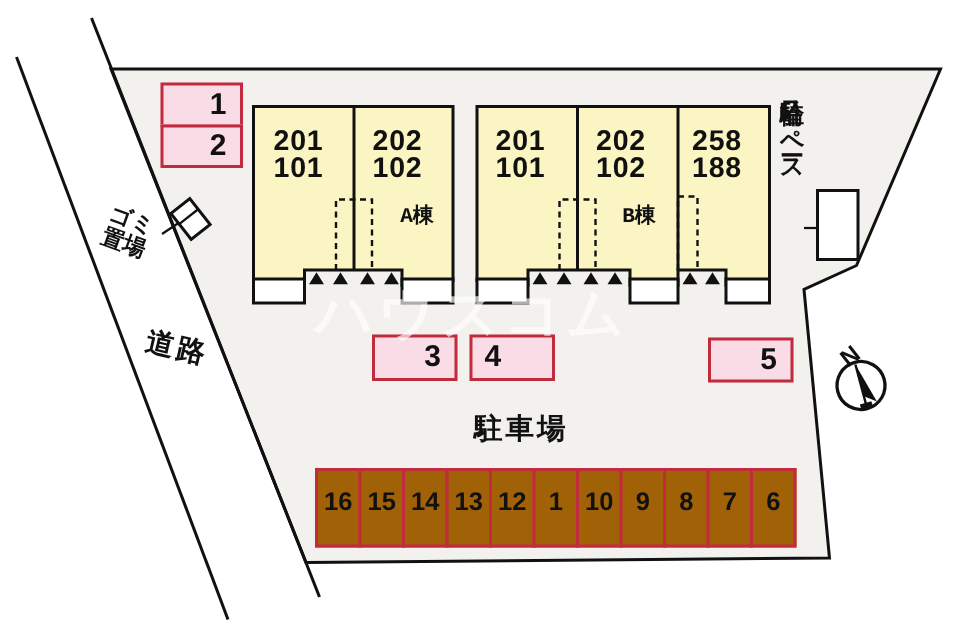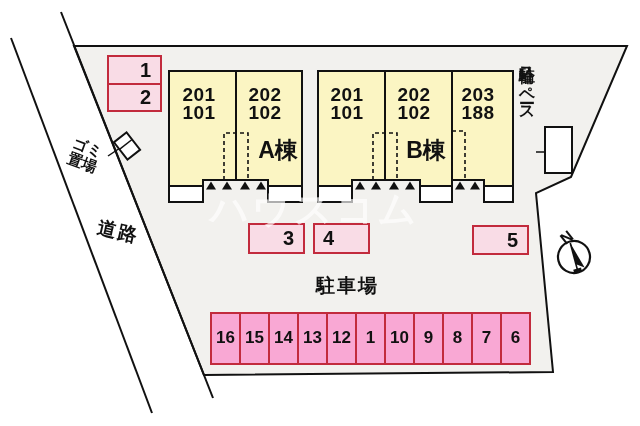--- a/index.html
+++ b/index.html
@@ -8,29 +8,29 @@
   #plan-svg{position:absolute;left:0;top:0;z-index:1;}
   .abs{position:absolute;z-index:3;}
   
   .pspace{position:absolute;z-index:2;box-sizing:border-box;background:#f9dce6;
           border:2px solid #c22b3d;font-size:20px;font-weight:600;
           display:flex;align-items:center;}
   .pspace.right{justify-content:flex-end;padding-right:9px;}
   .pspace.left{justify-content:flex-start;padding-left:8px;}
   #bottom-row{position:absolute;left:210px;top:312px;width:321px;height:53px;
               display:flex;z-index:2;}
-  #bottom-row .cell{flex:1;box-sizing:border-box;background:#f9a8d4;border:2px solid #c22b3d;
-              margin-left:-2px;display:flex;align-items:center;justify-content:center;
-              font-size:17px;font-weight:600;padding-bottom:1px;}
+  #bottom-row .cell{flex:1;box-sizing:border-box;background:#a16207;border:2px solid #c22b3d;
+              margin-left:-2px;display:flex;align-items:flex-end;justify-content:center;
+              font-size:17px;font-weight:600;padding-bottom:18px;}
   #bottom-row .cell:first-child{margin-left:0;}
   
   .unit{position:absolute;z-index:3;width:56px;text-align:center;font-size:19px;
         line-height:17.5px;font-weight:700;letter-spacing:0.5px;}
   .unit span{display:block;}
-  .bname{position:absolute;z-index:3;width:56px;text-align:center;font-size:23px;font-weight:700;}
+  .bname{position:absolute;z-index:3;width:56px;text-align:center;font-size:14px;font-weight:700;font-family:Liberation Mono, monospace;}
   .jp-label{font-weight:700;}
   #bicycle-label{writing-mode:vertical-rl;text-orientation:upright;height:150px;
                  font-size:16px;letter-spacing:1px;}
   #road-label{transform:rotate(13deg);font-size:19px;letter-spacing:2px;}
   #garbage-label{transform:rotate(20deg);transform-origin:left top;font-size:15px;
                  line-height:16px;text-align:center;}
   #parkinglot-label{font-size:19px;letter-spacing:2px;text-align:right;}
   .watermark{position:absolute;z-index:10;font-size:38px;font-weight:700;letter-spacing:3px;
              color:rgba(255,255,255,0.66);pointer-events:none;white-space:nowrap;}
 </style>
@@ -164,21 +164,21 @@
   </div>
   <div class="unit" style="left:319px;top:86px;">
     <span>201</span>
     <span>101</span>
   </div>
   <div class="unit" style="left:386px;top:86px;">
     <span>202</span>
     <span>102</span>
   </div>
   <div class="unit" style="left:450px;top:86px;">
-    <span>203</span>
+    <span>258</span>
     <span>188</span>
   </div>
 
   <div class="bname" style="left:250px;top:135px;">A棟</div>
   <div class="bname" style="left:398px;top:135px;">B棟</div>
 
   <div class="abs jp-label" id="bicycle-label" style="left:516px;top:54px;">駐輪スペース</div>
   <div class="abs jp-label" id="road-label" style="left:97px;top:219px;">道路</div>
   <div class="abs jp-label" id="garbage-label" style="left:76px;top:135px;">
     <span style="display:block;">ゴミ</span>

